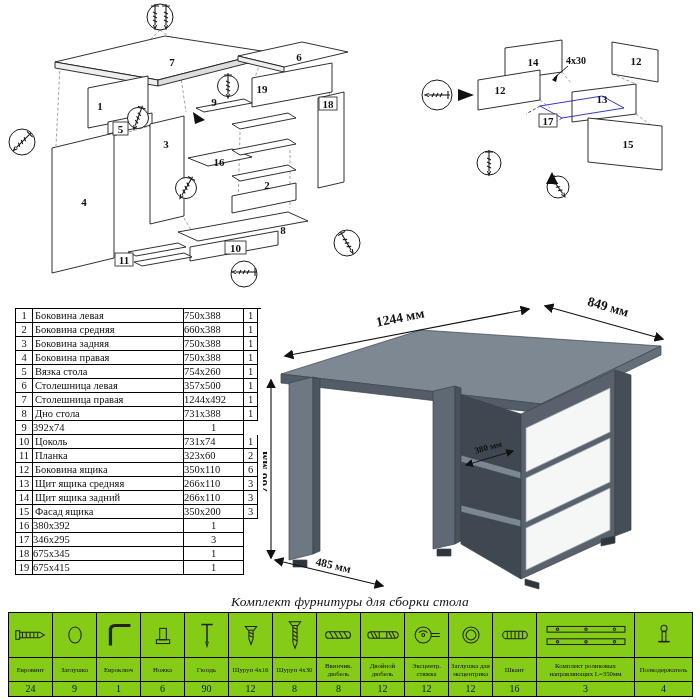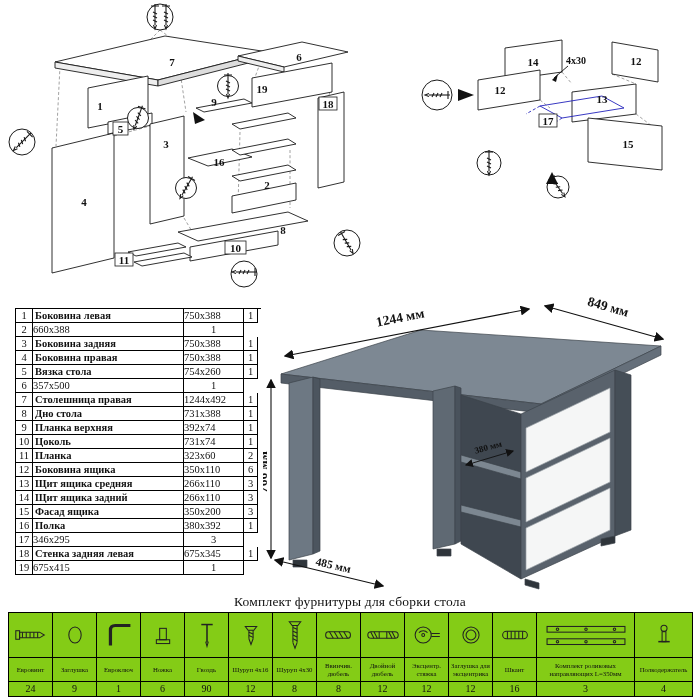--- a/index.html
+++ b/index.html
@@ -12,28 +12,28 @@
 
   
   .parts{
     position:absolute;left:15px;top:308px;width:245px;
     border-top:1px solid #000;border-left:1px solid #000;
     font-size:10.5px;
   }
   .prow{display:grid;grid-template-columns:17px 151px 60px 14px;height:14px;line-height:13.5px;}
   .prow>div{border-right:1px solid #000;border-bottom:1px solid #000;overflow:hidden;white-space:nowrap;}
   .c-num{text-align:center;}
-  .c-name{padding-left:2px;font-weight:bold;}
+  .c-name{padding-left:2px;}
   .c-size{text-align:left;}
   .c-qty{text-align:center;}
 
   
   .hw-title{
     position:absolute;left:0;top:594px;width:700px;text-align:center;
-    font-size:13.5px;letter-spacing:.2px;
+    font-size:13.5px;letter-spacing:.2px;font-style:italic;
   }
   .hw{
     position:absolute;left:8px;top:612px;
     display:grid;grid-template-columns:repeat(12,44px) 98px 58px;
     border-top:1px solid #000;border-left:1px solid #000;
   }
   .hw-cell{border-right:1px solid #000;border-bottom:1px solid #000;display:flex;flex-direction:column;background:#84cc16;}
   .hw-ic{height:44px;display:flex;align-items:center;justify-content:center;border-bottom:1px solid #000;}
   .hw-nm{
     height:23px;border-bottom:1px solid #000;
@@ -203,20 +203,21 @@
 
     <div class="prow">
       <div class="c-num">1</div>
       <div class="c-name">Боковина левая</div>
       <div class="c-size">750x388</div>
       <div class="c-qty">1</div>
     </div>
 
     <div class="prow">
       <div class="c-num">2</div>
+      <div class="c-name">Боковина средняя</div>
       <div class="c-size">660x388</div>
       <div class="c-qty">1</div>
     </div>
 
     <div class="prow">
       <div class="c-num">3</div>
       <div class="c-name">Боковина задняя</div>
       <div class="c-size">750x388</div>
       <div class="c-qty">1</div>
     </div>
@@ -230,41 +231,41 @@
 
     <div class="prow">
       <div class="c-num">5</div>
       <div class="c-name">Вязка стола</div>
       <div class="c-size">754x260</div>
       <div class="c-qty">1</div>
     </div>
 
     <div class="prow">
       <div class="c-num">6</div>
+      <div class="c-name">Столешница левая</div>
       <div class="c-size">357x500</div>
       <div class="c-qty">1</div>
     </div>
 
     <div class="prow">
       <div class="c-num">7</div>
       <div class="c-name">Столешница правая</div>
       <div class="c-size">1244x492</div>
       <div class="c-qty">1</div>
     </div>
 
     <div class="prow">
       <div class="c-num">8</div>
       <div class="c-name">Дно стола</div>
       <div class="c-size">731x388</div>
       <div class="c-qty">1</div>
     </div>
 
     <div class="prow">
       <div class="c-num">9</div>
-      <div class="c-name">Планка верхняя</div>
       <div class="c-size">392x74</div>
       <div class="c-qty">1</div>
     </div>
 
     <div class="prow">
       <div class="c-num">10</div>
       <div class="c-name">Цоколь</div>
       <div class="c-size">731x74</div>
       <div class="c-qty">1</div>
     </div>
@@ -299,34 +300,32 @@
 
     <div class="prow">
       <div class="c-num">15</div>
       <div class="c-name">Фасад ящика</div>
       <div class="c-size">350x200</div>
       <div class="c-qty">3</div>
     </div>
 
     <div class="prow">
       <div class="c-num">16</div>
-      <div class="c-name">Полка</div>
       <div class="c-size">380x392</div>
       <div class="c-qty">1</div>
     </div>
 
     <div class="prow">
       <div class="c-num">17</div>
       <div class="c-size">346x295</div>
       <div class="c-qty">3</div>
     </div>
 
     <div class="prow">
       <div class="c-num">18</div>
-      <div class="c-name">Стенка задняя левая</div>
       <div class="c-size">675x345</div>
       <div class="c-qty">1</div>
     </div>
 
     <div class="prow">
       <div class="c-num">19</div>
       <div class="c-size">675x415</div>
       <div class="c-qty">1</div>
     </div>
   </div>

